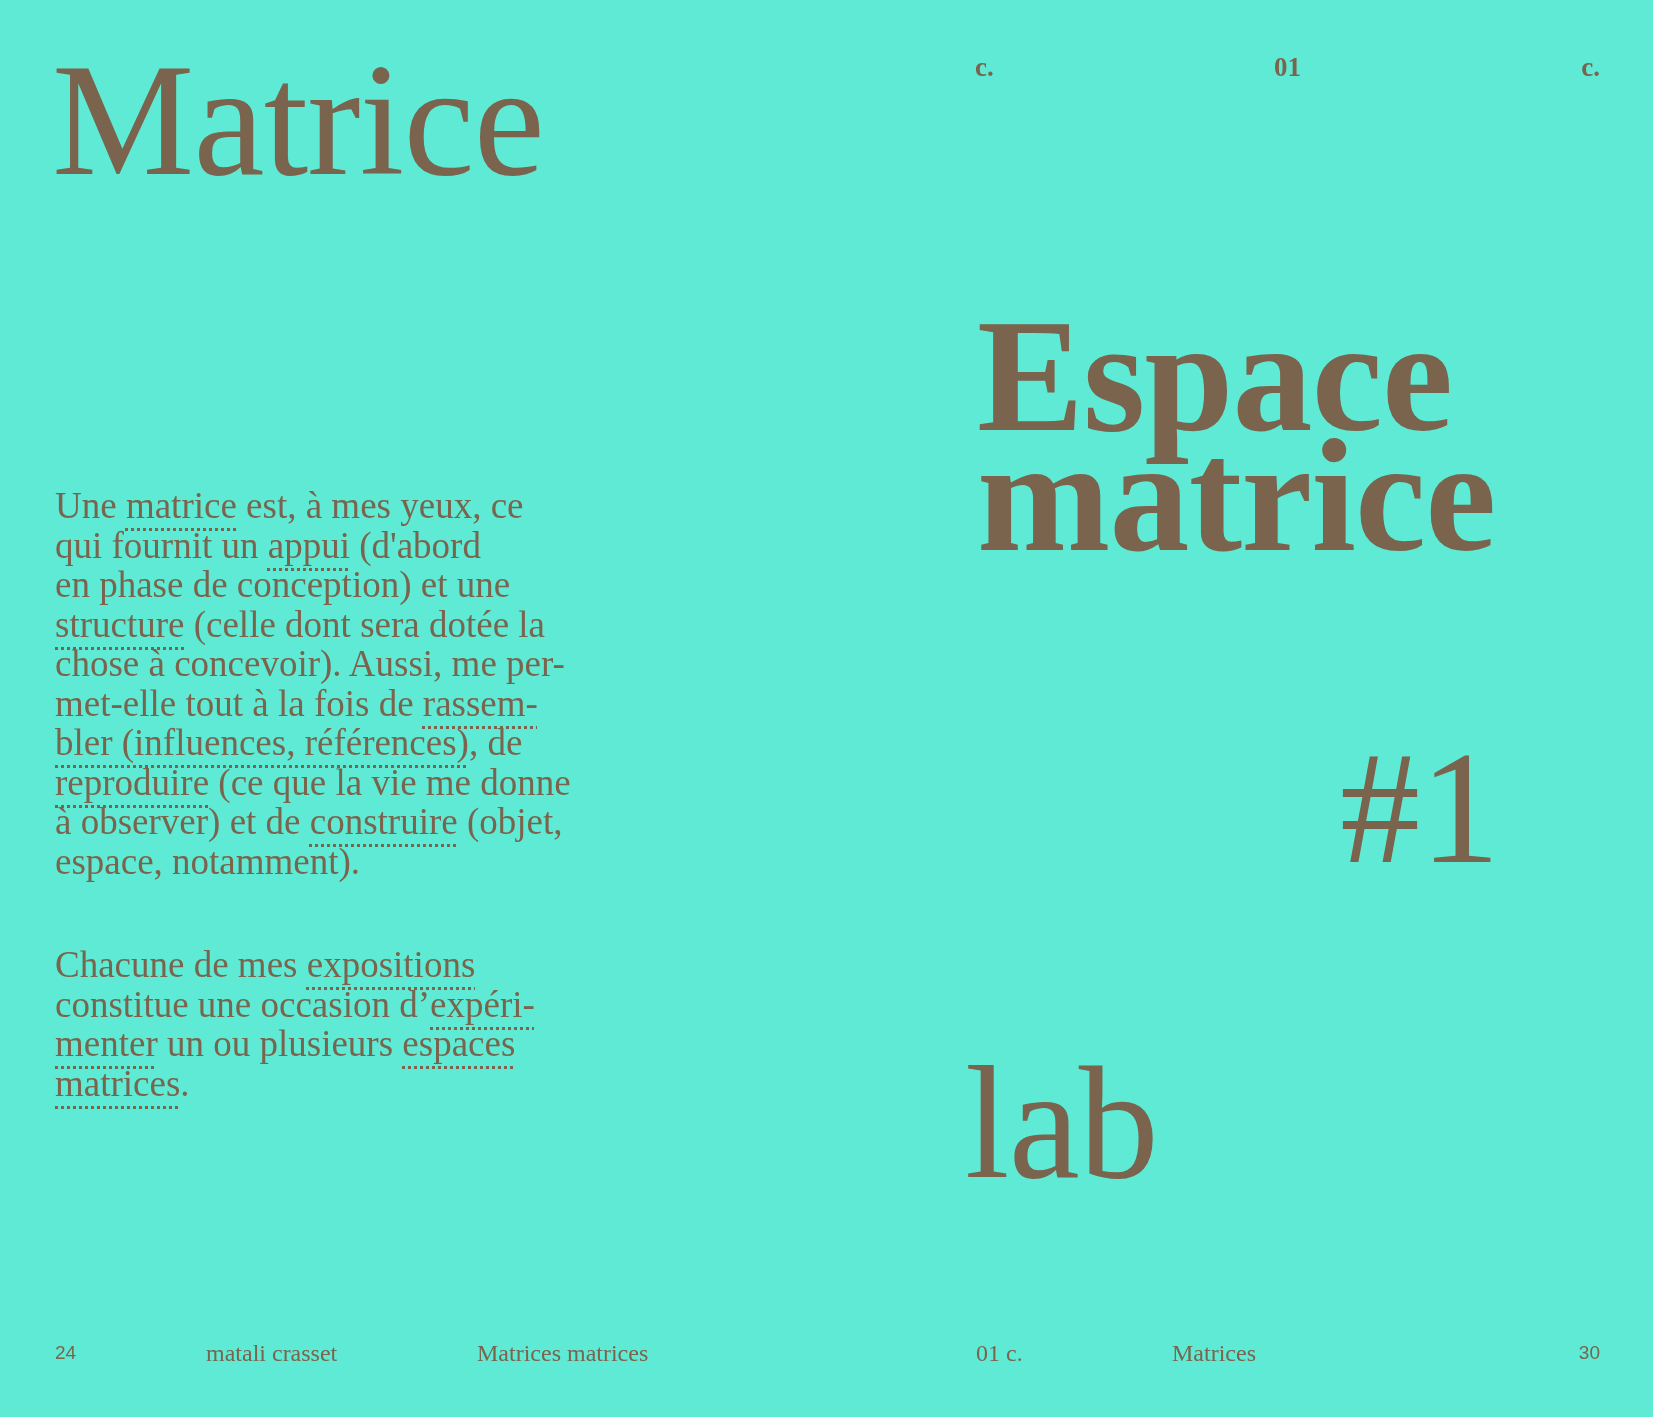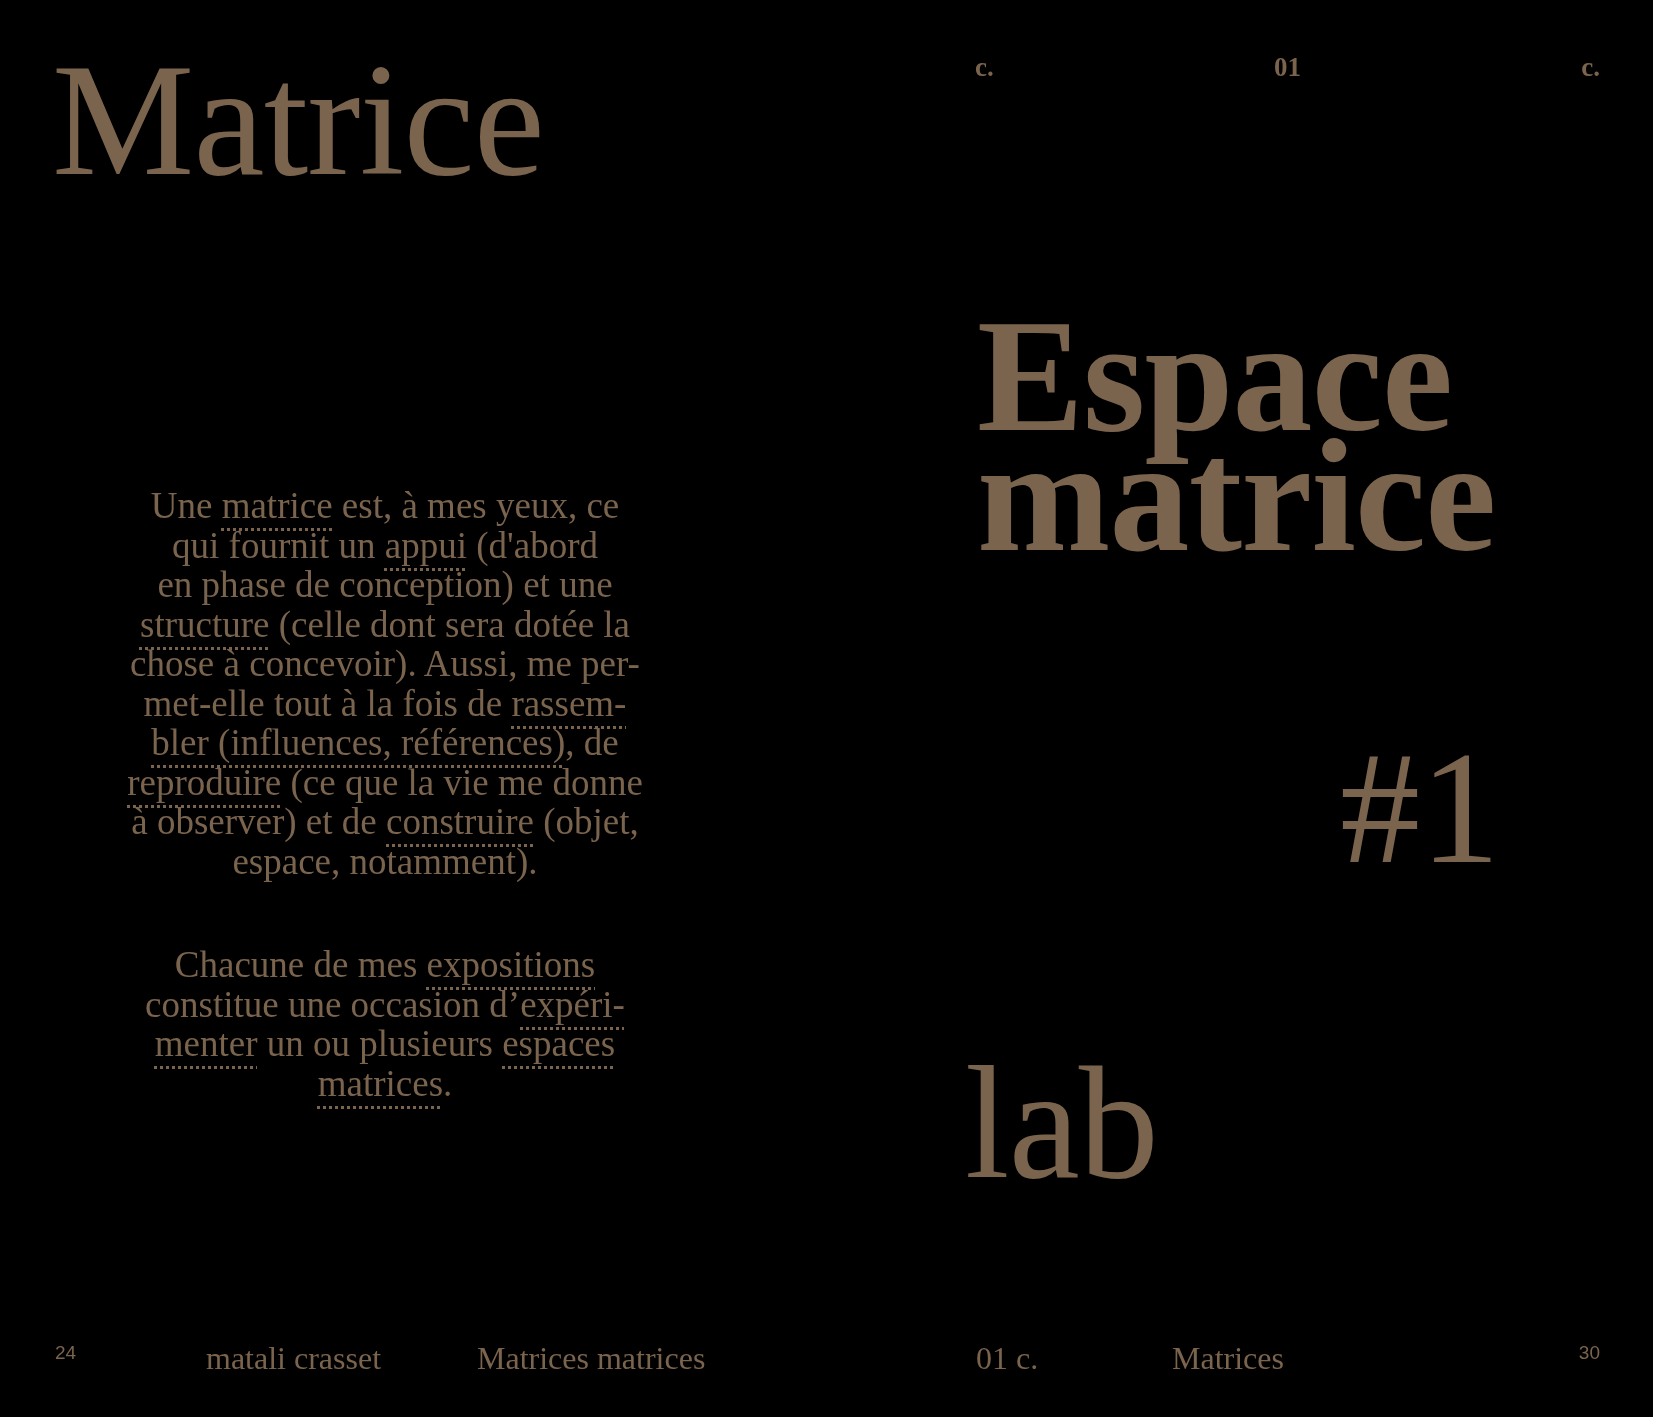--- a/index.html
+++ b/index.html
@@ -1,56 +1,55 @@
 <!DOCTYPE html>
 <html><head>
 <meta charset="utf-8">
 <style>
   html,body{margin:0;padding:0;background:#ffffff;}
   .spread{
     position:relative;
     width:1653px;height:1417px;
-    background:#000000;
+    background:#5eead4;
     overflow:hidden;
     font-family:"Liberation Serif","DejaVu Serif",serif;
     color:#7a644d;
   }
   .abs{position:absolute;}
   
   .display{
     font-size:160px;
     line-height:120px;
     letter-spacing:-0.005em;
     white-space:nowrap;
   }
   .display .dline{display:block;}
   
   .bodycopy{
     font-size:37px;
     line-height:39.5px;
     white-space:pre;
-    text-align:center;
   }
   .bodycopy .para{margin:0 0 64px 0;}
   .bodycopy .tline{white-space:pre;}
   .dotted{
     text-decoration-line:underline;
     text-decoration-style:dotted;
     text-decoration-color:currentColor;
     text-decoration-thickness:3px;
     text-underline-offset:10px;
   }
   
   .runhead{
     font-size:27px;
     font-weight:700;
     white-space:nowrap;
   }
   .footserif{
-    font-size:32px;
+    font-size:24px;
     font-weight:400;
     white-space:nowrap;
   }
   .folio{
     font-family:"Liberation Sans","DejaVu Sans",sans-serif;
     font-size:19px;
     white-space:nowrap;
   }
   .hashnum{
     font-size:160px;

